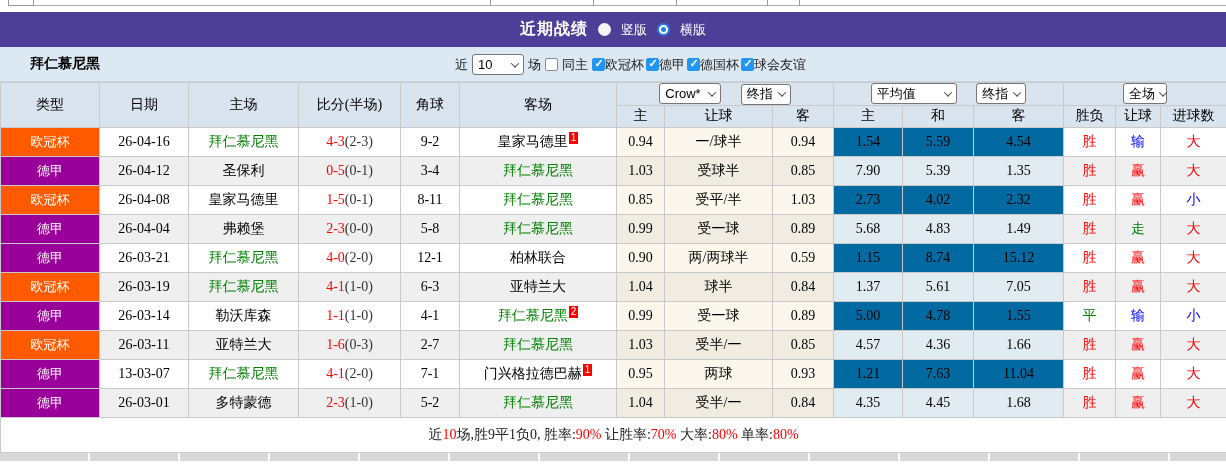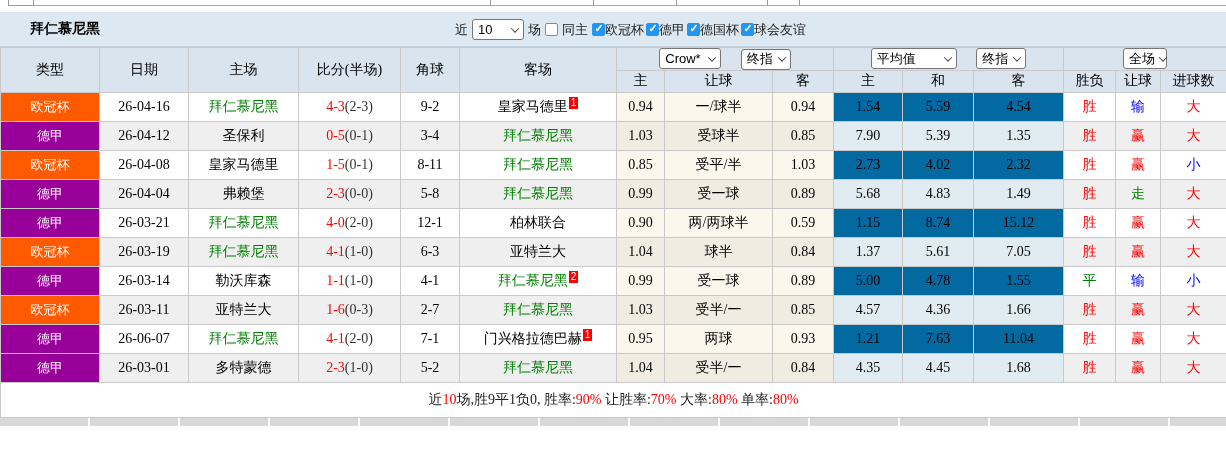--- a/index.html
+++ b/index.html
@@ -85,20 +85,27 @@
   <div class="top-strip">
     <span class="lbox"></span>
     <span class="hline"></span>
     <span class="tick" style="left:490px"></span>
     <span class="tick" style="left:593px"></span>
     <span class="tick" style="left:676px"></span>
     <span class="tick" style="left:767px"></span>
     <span class="tick" style="left:799px"></span>
   </div>
 
+  <div class="title-bar">
+    <span class="title">近期战绩</span>
+    <span class="radio"></span>
+    <span class="radio-label">竖版</span>
+    <span class="radio checked"></span>
+    <span class="radio-label">横版</span>
+  </div>
 
   <div class="filter-bar">
     <span class="team-title">拜仁慕尼黑</span>
     <div class="filter-controls">
       <span>近</span>
       <span class="select w52">
         <span>10</span>
         <span class="chev"></span>
       </span>
       <span>场</span>
@@ -305,21 +312,21 @@
           <td class="odds">0.85</td>
           <td class="avg">4.57</td>
           <td class="avg">4.36</td>
           <td class="avg">1.66</td>
           <td class="res r">胜</td>
           <td class="res r">赢</td>
           <td class="res r">大</td>
         </tr>
         <tr class="odd">
           <td class="league" style="background: rgb(153, 0, 153);">德甲</td>
-          <td>26-06-07</td>
+          <td>13-03-07</td>
           <td><span class="team-name green">拜仁慕尼黑</span></td>
           <td><span class="score-main">4-1</span><span class="score-half">(2-0)</span></td>
           <td>7-1</td>
           <td><span class="team-name">门兴格拉德巴赫</span><span class="sup-badge">1</span></td>
           <td class="odds">0.95</td>
           <td class="odds">两球</td>
           <td class="odds">0.93</td>
           <td class="avg">1.21</td>
           <td class="avg">7.63</td>
           <td class="avg">11.04</td>

